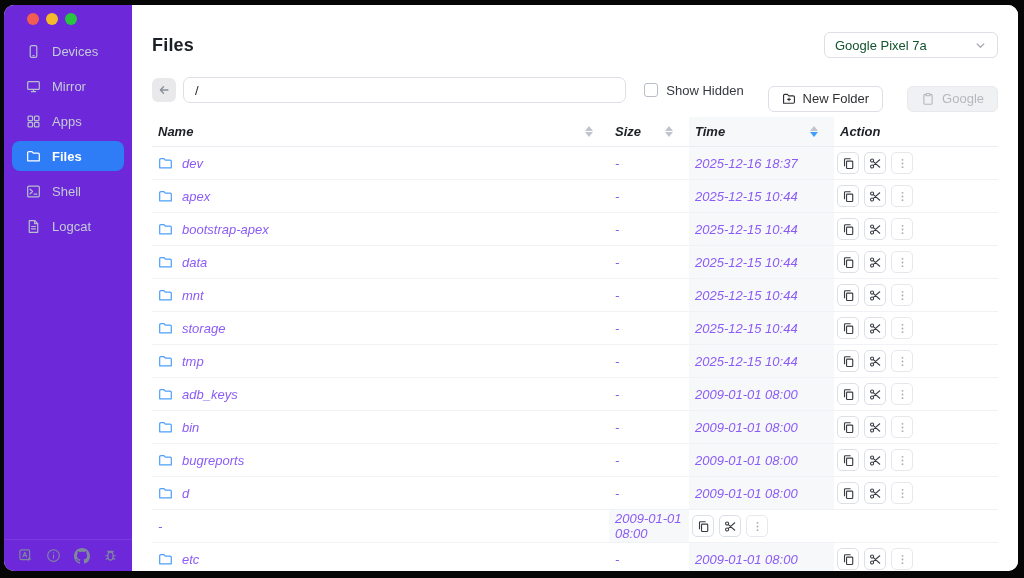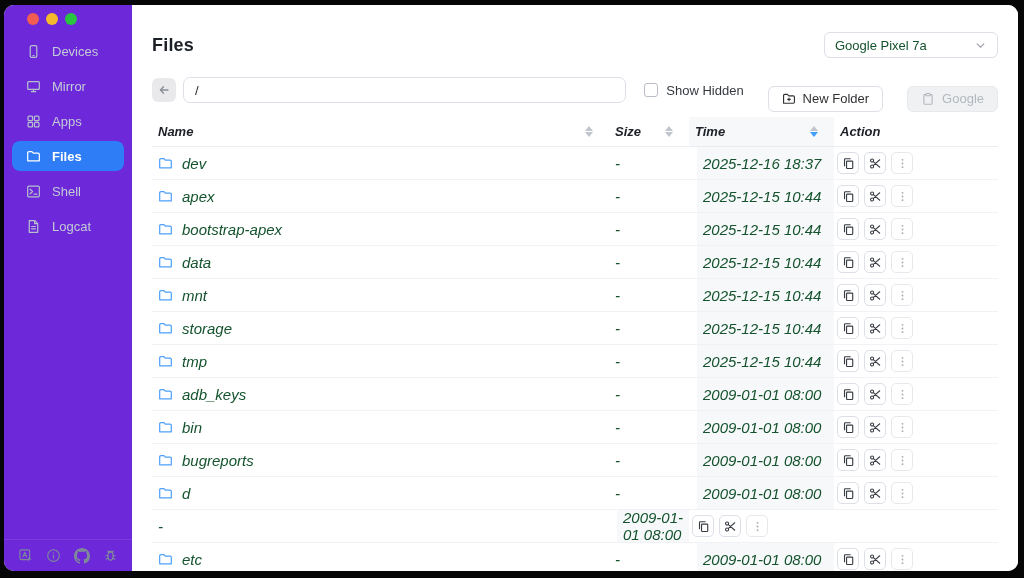--- a/index.html
+++ b/index.html
@@ -52,24 +52,24 @@
 
   
   .table { margin-top:14px;font-style:italic; }
   .thead, .trow { display:grid; grid-template-columns:457px 80px 145px 1fr; }
   .thead { height:30px; border-bottom:1px solid #e9ecf0; }
   .th { display:flex; align-items:center; font-size:13px; font-weight:bold; color:#1d2127;
         padding-left:6px; }
   .th.sortable { justify-content:space-between; padding-right:16px; cursor:pointer; }
   .th.time-col { background:#f7f8fa; }
   .trow { height:33px; border-bottom:1px solid #f0f2f5; }
-  .td { display:flex; align-items:center; font-size:15px; color:#14532d; overflow:hidden; }
+  .td { display:flex; align-items:center; font-size:13px; color:#8b5cf6; overflow:hidden; }
   .td.name-cell { gap:9px; padding-left:6px; cursor:pointer; }
   .td.size-cell { padding-left:6px; }
-  .td.time-cell { padding-left:6px; background:#f7f8fa;margin-left:8px; }
+  .td.time-cell { padding-left:6px; background:#f7f8fa; }
   .td.action-cell { gap:5px; padding-left:3px; }
   .carets { display:flex; flex-direction:column; gap:1px; }
   .caret-up { width:0; height:0; border-left:4px solid transparent; border-right:4px solid transparent;
               border-bottom:5px solid #c0c4cc; }
   .caret-down { width:0; height:0; border-left:4px solid transparent; border-right:4px solid transparent;
                 border-top:5px solid #c0c4cc; }
   .caret-down.active { border-top-color:#409eff; }
   .mini-btn { width:22px; height:22px; border-radius:5px; border:1px solid #dcdfe6; background:#fff;
               display:flex; align-items:center; justify-content:center; cursor:pointer; }
   .mini-btn.more { border-color:#e6e8ec; }

